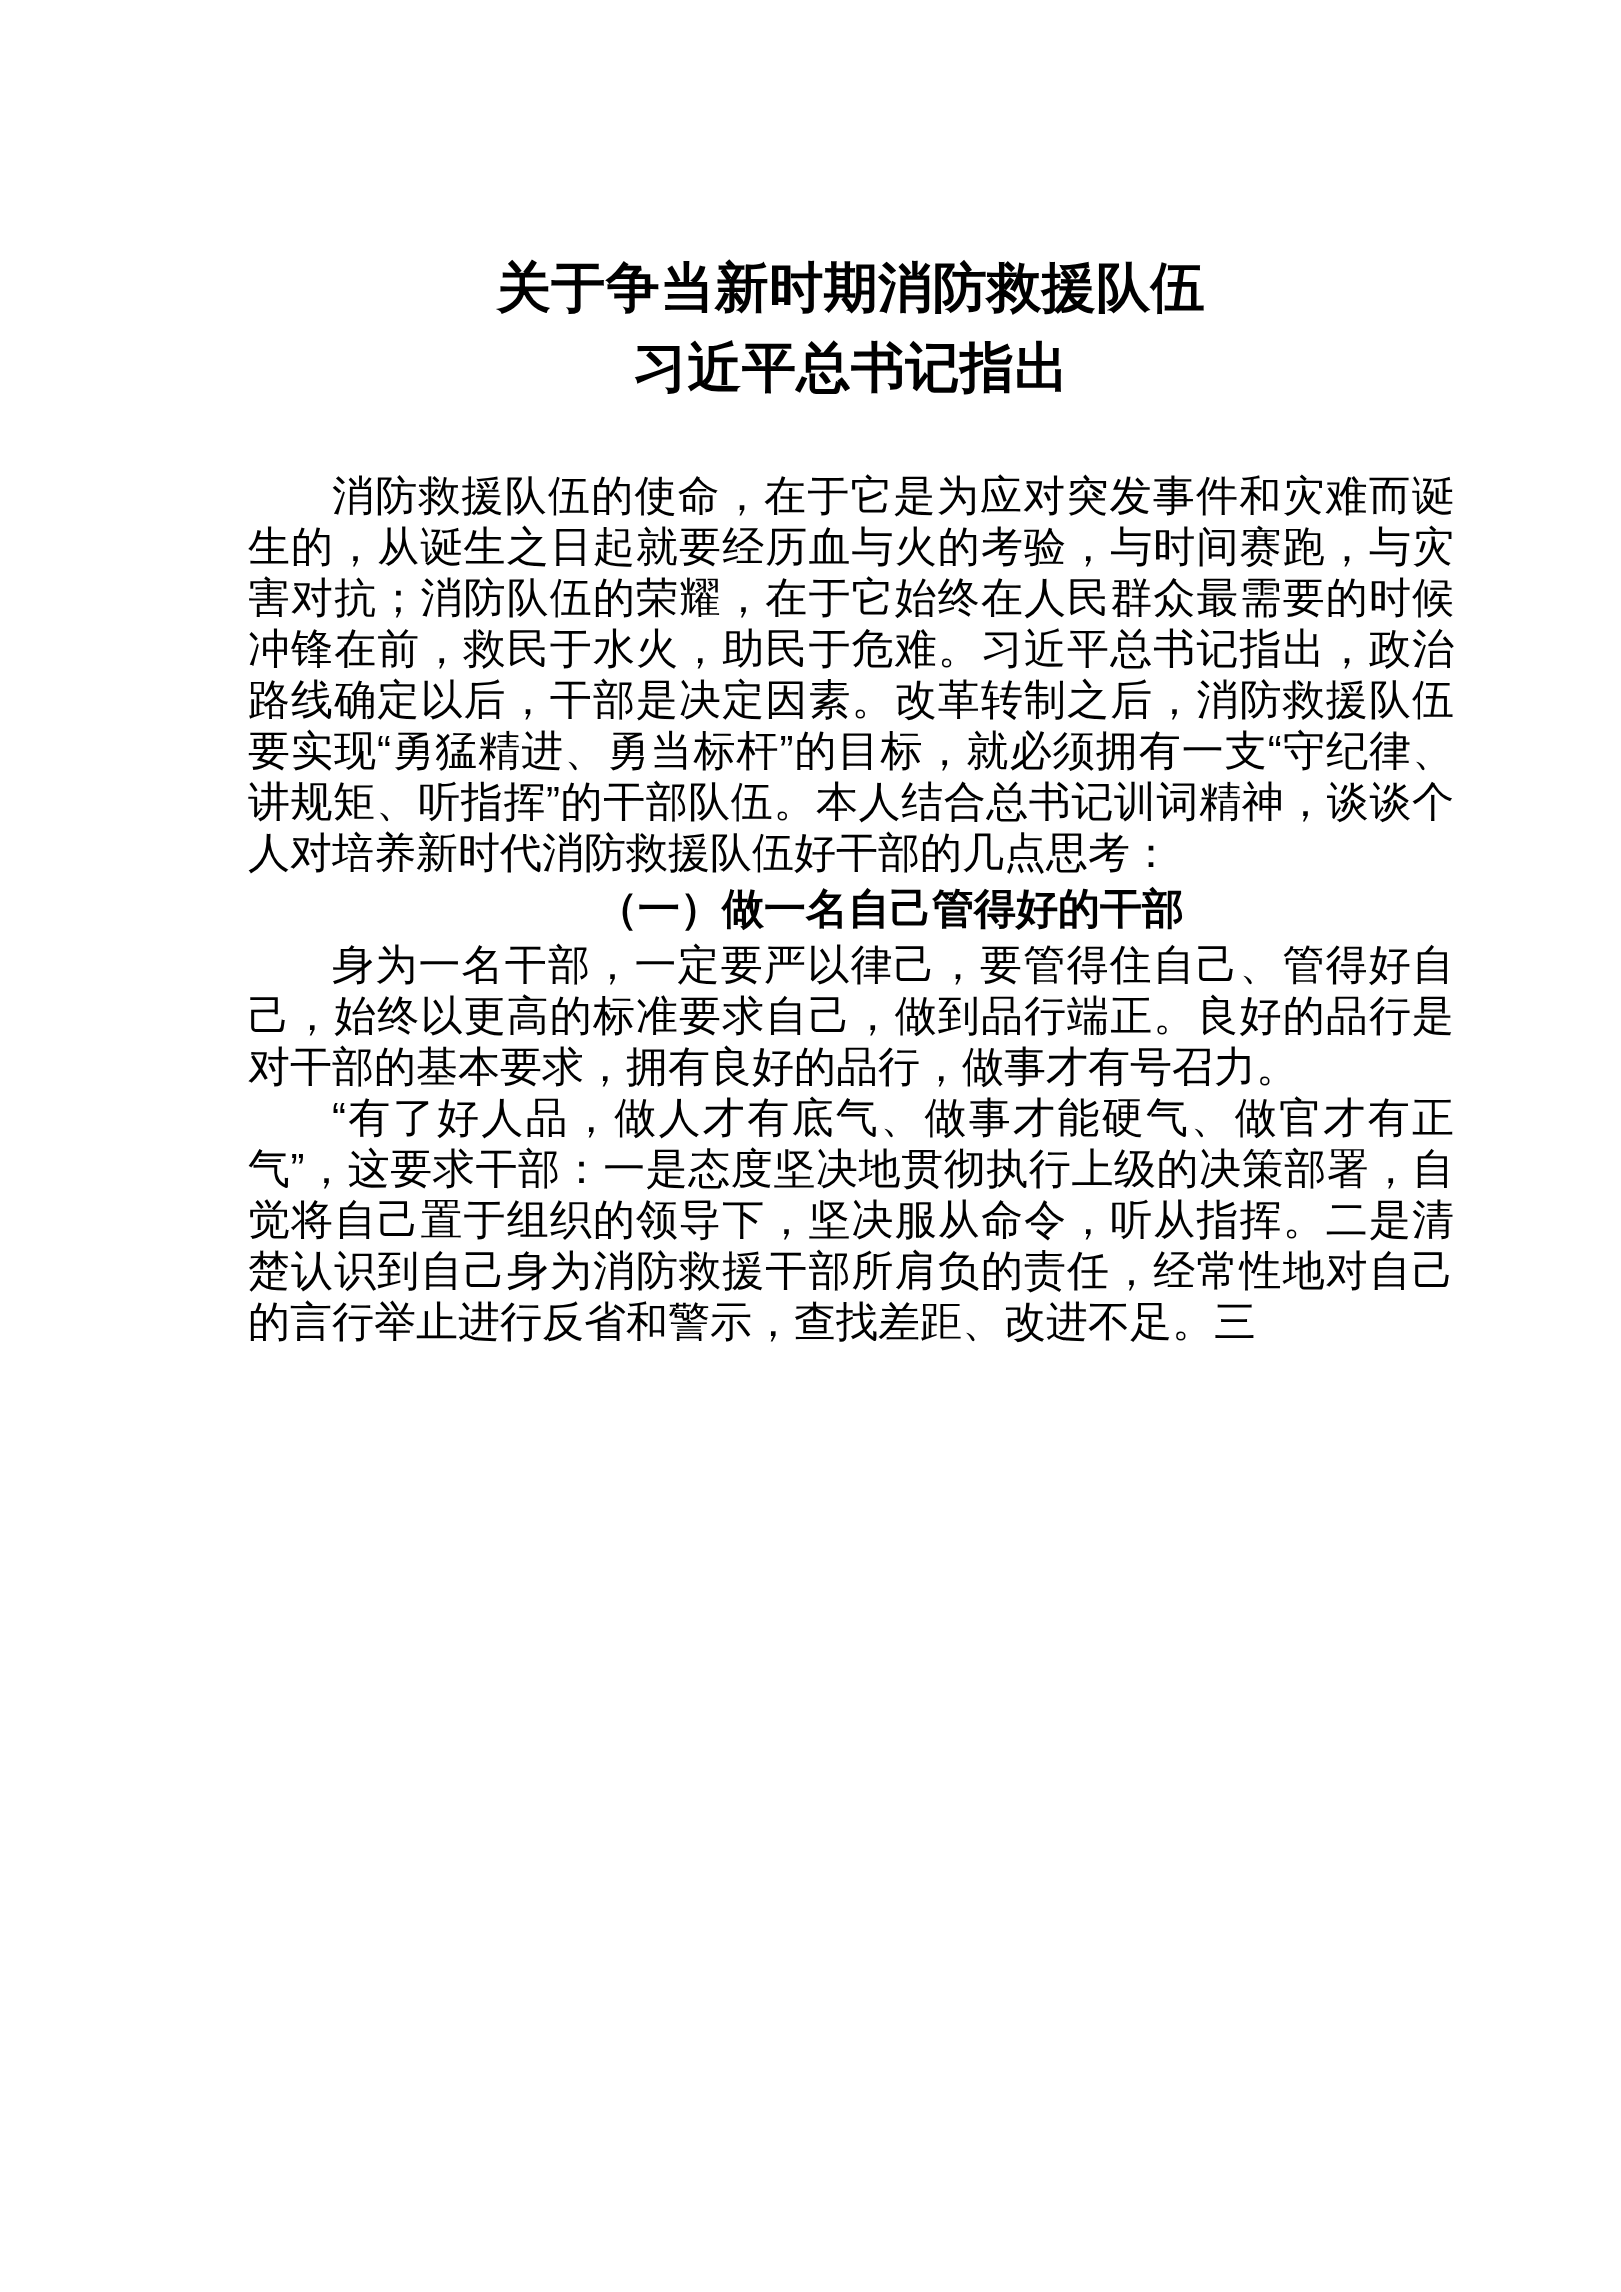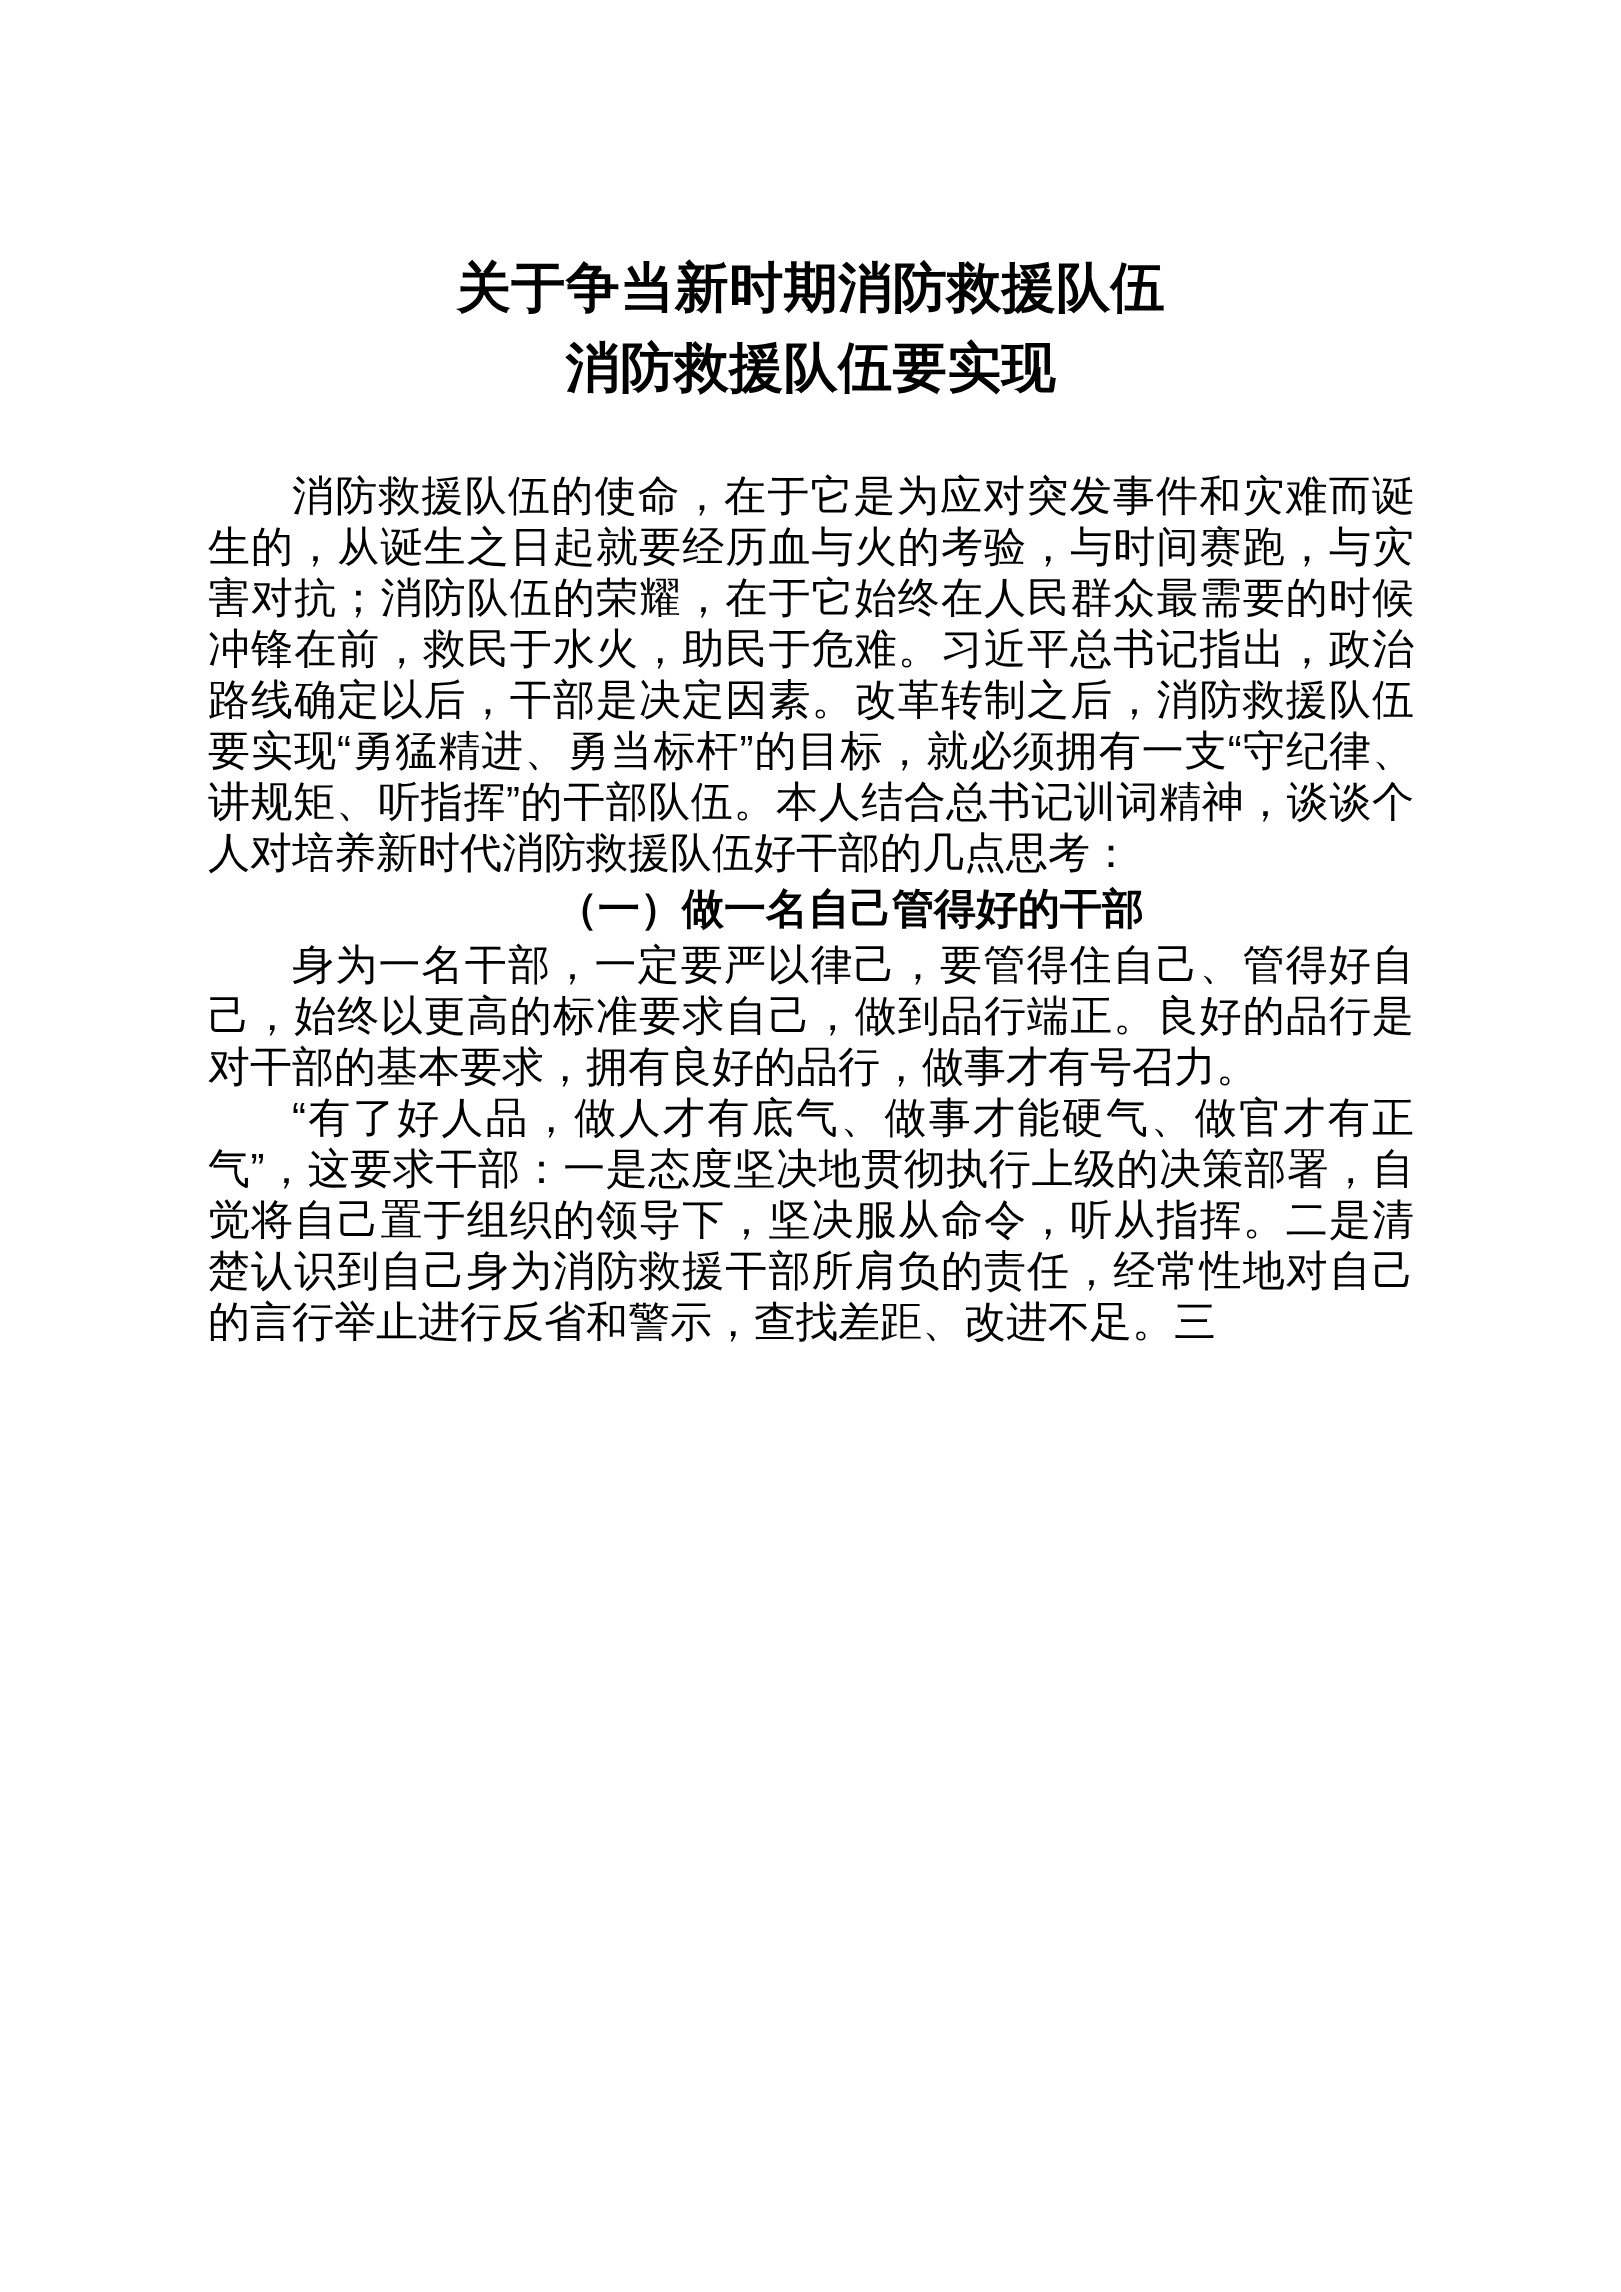--- a/index.html
+++ b/index.html
@@ -14,20 +14,21 @@
     color: #000000;
     overflow: hidden;
   }
 
   .page {
     position: relative;
     width: 1556px;
     height: 2293px;
     background: #ffffff;
     box-sizing: border-box;
+    margin-left: 40px;
   }
 
   .doc-body {
     position: absolute;
     left: 208px;
     top: 0;
     width: 1206px;
   }
 
   
@@ -87,21 +88,21 @@
 </style>
 </head>
 <body>
 
 <div class="page">
 
   <div class="doc-body">
 
     <h1 class="doc-title">
       <span class="title-line">关于争当新时期消防救援队伍</span>
-      <span class="title-line">消防救援队伍要实现</span>
+      <span class="title-line">习近平总书记指出</span>
     </h1>
 
     <p class="para indent para-lead">消防救援队伍的使命，在于它是为应对突发事件和灾难而诞生的，从诞生之日起就要经历血与火的考验，与时间赛跑，与灾害对抗；消防队伍的荣耀，在于它始终在人民群众最需要的时候冲锋在前，救民于水火，助民于危难。习近平总书记指出，政治路线确定以后，干部是决定因素。改革转制之后，消防救援队伍要实现“勇猛精进、勇当标杆”的目标，就必须拥有一支“守纪律、讲规矩、听指挥”的干部队伍。本人结合总书记训词精神，谈谈个人对培养新时代消防救援队伍好干部的几点思考：</p>
 
 
     <p class="h-level2">（一）做一名自己管得好的干部</p>
 
     <p class="para indent">身为一名干部，一定要严以律己，要管得住自己、管得好自己，始终以更高的标准要求自己，做到品行端正。良好的品行是对干部的基本要求，拥有良好的品行，做事才有号召力。</p>
 
     <p class="para indent">“有了好人品，做人才有底气、做事才能硬气、做官才有正气”，这要求干部：一是态度坚决地贯彻执行上级的决策部署，自觉将自己置于组织的领导下，坚决服从命令，听从指挥。二是清楚认识到自己身为消防救援干部所肩负的责任，经常性地对自己的言行举止进行反省和警示，查找差距、改进不足。三</p>

